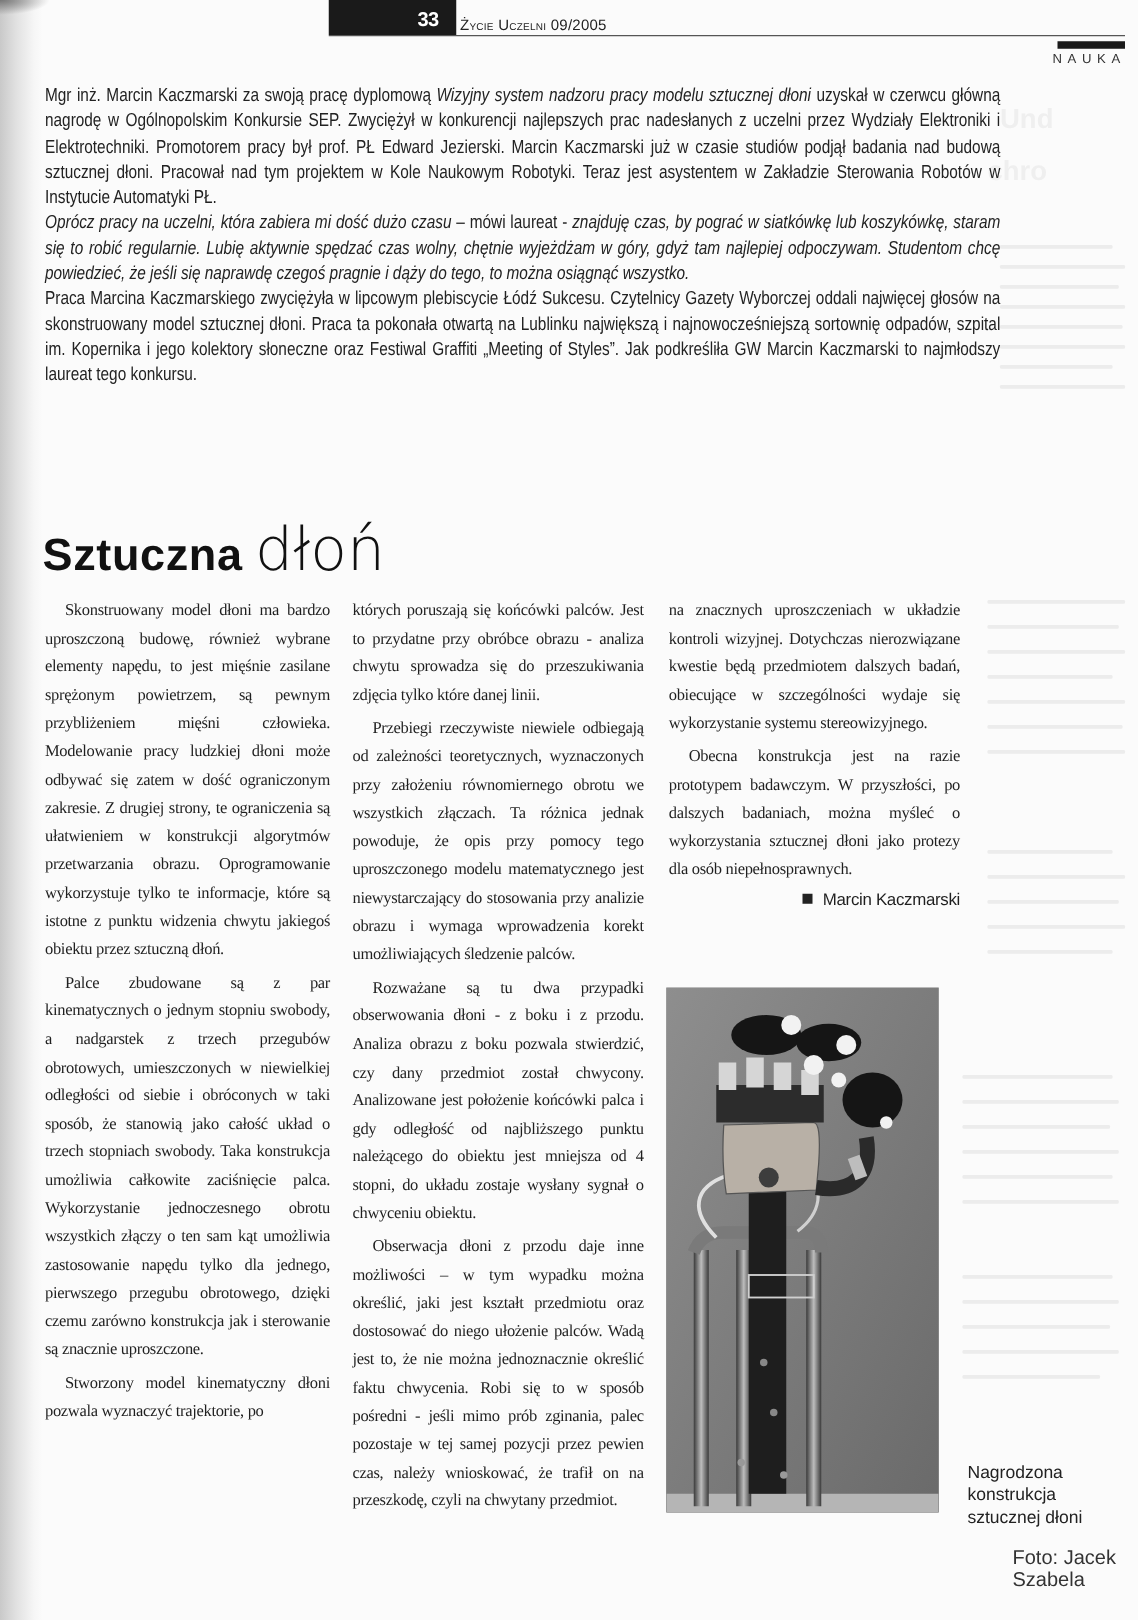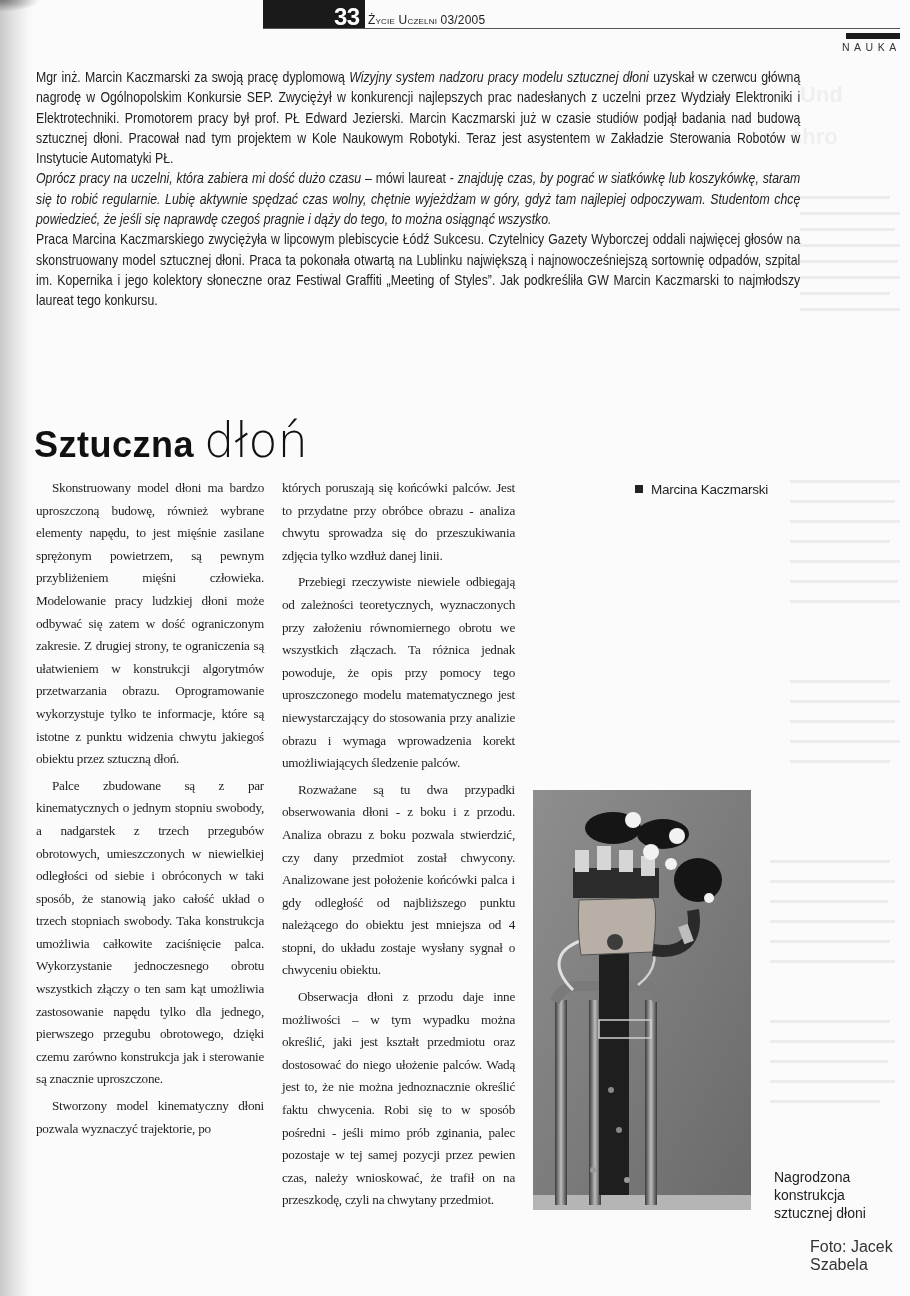--- a/index.html
+++ b/index.html
@@ -13,21 +13,21 @@
     position:absolute; left:0; top:0; width:34px; height:1296px;
     background:linear-gradient(to right, #c9c9c9 0%, #e2e2e2 40%, #f6f6f6 80%, rgba(251,251,251,0) 100%);
   }
   .corner-shadow {
     position:absolute; left:0; top:0; width:40px; height:12px;
     background:radial-gradient(ellipse at 0 0, #777 0%, rgba(200,200,200,0) 70%);
   }
   
   .hdr-block { position:absolute; left:263px; top:0; width:102px; height:28px; background:#1a1a1a; }
   .hdr-num {
-    position:absolute; left:334px; top:6px; font-weight:bold; font-size:24px; color:#fff;
+    position:absolute; left:334px; top:6px; font-weight:bold; font-size:16px; color:#fff;
     letter-spacing:-0.5px; line-height:22px;
   }
   .hdr-issue {
     position:absolute; left:368px; top:13px; font-size:12px; color:#222; letter-spacing:0.2px;
     font-variant:small-caps; line-height:14px;
   }
   .hdr-rule { position:absolute; left:263px; top:28px; width:637px; height:1px; background:#555; }
   .hdr-tab { position:absolute; left:846px; top:33px; width:54px; height:6px; background:#1a1a1a; }
   .hdr-section {
     position:absolute; left:842px; top:41px; font-size:10.5px; letter-spacing:4.5px; color:#333;
@@ -116,21 +116,21 @@
   <div class="ghost" style="left:770px;top:1020px;width:120px;"></div>
   <div class="ghost" style="left:770px;top:1040px;width:125px;"></div>
   <div class="ghost" style="left:770px;top:1060px;width:118px;"></div>
   <div class="ghost" style="left:770px;top:1080px;width:125px;"></div>
   <div class="ghost" style="left:770px;top:1100px;width:110px;"></div>
 </div>
 
 <header>
   <div class="hdr-block"></div>
   <span class="hdr-num">33</span>
-  <span class="hdr-issue">Życie Uczelni 03/2005</span>
+  <span class="hdr-issue">Życie Uczelni 09/2005</span>
   <div class="hdr-rule"></div>
   <div class="hdr-tab"></div>
   <span class="hdr-section">NAUKA</span>
 </header>
 
 <section class="intro">
   <p><span>Mgr inż. Marcin Kaczmarski za swoją pracę dyplomową </span><em>Wizyjny system nadzoru pracy modelu sztucznej dłoni</em><span> uzyskał w czerwcu główną nagrodę w Ogólnopolskim Konkursie SEP. Zwyciężył w konkurencji najlepszych prac nadesłanych z uczelni przez Wydziały Elektroniki i Elektrotechniki. Promotorem pracy był prof. PŁ Edward Jezierski. Marcin Kaczmarski już w czasie studiów podjął badania nad budową sztucznej dłoni. Pracował nad tym projektem w Kole Naukowym Robotyki. Teraz jest asystentem w Zakładzie Sterowania Robotów w Instytucie Automatyki PŁ.</span></p>
   <p><em>Oprócz pracy na uczelni, która zabiera mi dość dużo czasu</em><span> – mówi laureat - </span><em>znajduję czas, by pograć w siatkówkę lub koszykówkę, staram się to robić regularnie. Lubię aktywnie spędzać czas wolny, chętnie wyjeżdżam w góry, gdyż tam najlepiej odpoczywam. Studentom chcę powiedzieć, że jeśli się naprawdę czegoś pragnie i dąży do tego, to można osiągnąć wszystko.</em></p>
   <p>Praca Marcina Kaczmarskiego zwyciężyła w lipcowym plebiscycie Łódź Sukcesu. Czytelnicy Gazety Wyborczej oddali najwięcej głosów na skonstruowany model sztucznej dłoni. Praca ta pokonała otwartą na Lublinku największą i najnowocześniejszą sortownię odpadów, szpital im. Kopernika i jego kolektory słoneczne oraz Festiwal Graffiti „Meeting of Styles”. Jak podkreśliła GW Marcin Kaczmarski to najmłodszy laureat tego konkursu.</p>
 </section>
@@ -139,29 +139,31 @@
   <span class="title-bold">Sztuczna</span><span class="title-light">dłoń</span>
 </h1>
 
 <div class="col col1">
   <p>Skonstruowany model dłoni ma bardzo uproszczoną budowę, również wybrane elementy napędu, to jest mięśnie zasilane sprężonym powietrzem, są pewnym przybliżeniem mięśni człowieka. Modelowanie pracy ludzkiej dłoni może odbywać się zatem w dość ograniczonym zakresie. Z drugiej strony, te ograniczenia są ułatwieniem w konstrukcji algorytmów przetwarzania obrazu. Oprogramowanie wykorzystuje tylko te informacje, które są istotne z punktu widzenia chwytu jakiegoś obiektu przez sztuczną dłoń.</p>
   <p>Palce zbudowane są z par kinematycznych o jednym stopniu swobody, a nadgarstek z trzech przegubów obrotowych, umieszczonych w niewielkiej odległości od siebie i obróconych w taki sposób, że stanowią jako całość układ o trzech stopniach swobody. Taka konstrukcja umożliwia całkowite zaciśnięcie palca. Wykorzystanie jednoczesnego obrotu wszystkich złączy o ten sam kąt umożliwia zastosowanie napędu tylko dla jednego, pierwszego przegubu obrotowego, dzięki czemu zarówno konstrukcja jak i sterowanie są znacznie uproszczone.</p>
   <p>Stworzony model kinematyczny dłoni pozwala wyznaczyć trajektorie, po</p>
 </div>
 
 <div class="col col2">
-  <p class="noind">których poruszają się końcówki palców. Jest to przydatne przy obróbce obrazu - analiza chwytu sprowadza się do przeszukiwania zdjęcia tylko wzdłuż danej linii.</p>
+  <p class="noind">których poruszają się końcówki palców. Jest to przydatne przy obróbce obrazu - analiza chwytu sprowadza się do przeszukiwania zdjęcia tylko które danej linii.</p>
   <p>Przebiegi rzeczywiste niewiele odbiegają od zależności teoretycznych, wyznaczonych przy założeniu równomiernego obrotu we wszystkich złączach. Ta różnica jednak powoduje, że opis przy pomocy tego uproszczonego modelu matematycznego jest niewystarczający do stosowania przy analizie obrazu i wymaga wprowadzenia korekt umożliwiających śledzenie palców.</p>
   <p>Rozważane są tu dwa przypadki obserwowania dłoni - z boku i z przodu. Analiza obrazu z boku pozwala stwierdzić, czy dany przedmiot został chwycony. Analizowane jest położenie końcówki palca i gdy odległość od najbliższego punktu należącego do obiektu jest mniejsza od 4 stopni, do układu zostaje wysłany sygnał o chwyceniu obiektu.</p>
   <p>Obserwacja dłoni z przodu daje inne możliwości – w tym wypadku można określić, jaki jest kształt przedmiotu oraz dostosować do niego ułożenie palców. Wadą jest to, że nie można jednoznacznie określić faktu chwycenia. Robi się to w sposób pośredni - jeśli mimo prób zginania, palec pozostaje w tej samej pozycji przez pewien czas, należy wnioskować, że trafił on na przeszkodę, czyli na chwytany przedmiot.</p>
 
 </div>
 
 <div class="col col3">
-  <div class="sig"><span class="sig-square"></span><span>Marcina Kaczmarski</span></div>
+  <p class="noind">na znacznych uproszczeniach w układzie kontroli wizyjnej. Dotychczas nierozwiązane kwestie będą przedmiotem dalszych badań, obiecujące w szczególności wydaje się wykorzystanie systemu stereowizyjnego.</p>
+  <p>Obecna konstrukcja jest na razie prototypem badawczym. W przyszłości, po dalszych badaniach, można myśleć o wykorzystania sztucznej dłoni jako protezy dla osób niepełnosprawnych.</p>
+  <div class="sig"><span class="sig-square"></span><span>Marcin Kaczmarski</span></div>
 </div>
 
 <figure class="photo" style="margin:0;" title="Robotic artificial hand on a tubular frame">
   <svg width="218" height="420" viewBox="0 0 218 420">
     <defs>
       <linearGradient id="bg" x1="0" y1="0" x2="1" y2="1">
         <stop offset="0" stop-color="#8e8e8e"></stop>
         <stop offset="1" stop-color="#6a6a6a"></stop>
       </linearGradient>
       <linearGradient id="tube" x1="0" y1="0" x2="1" y2="0">

